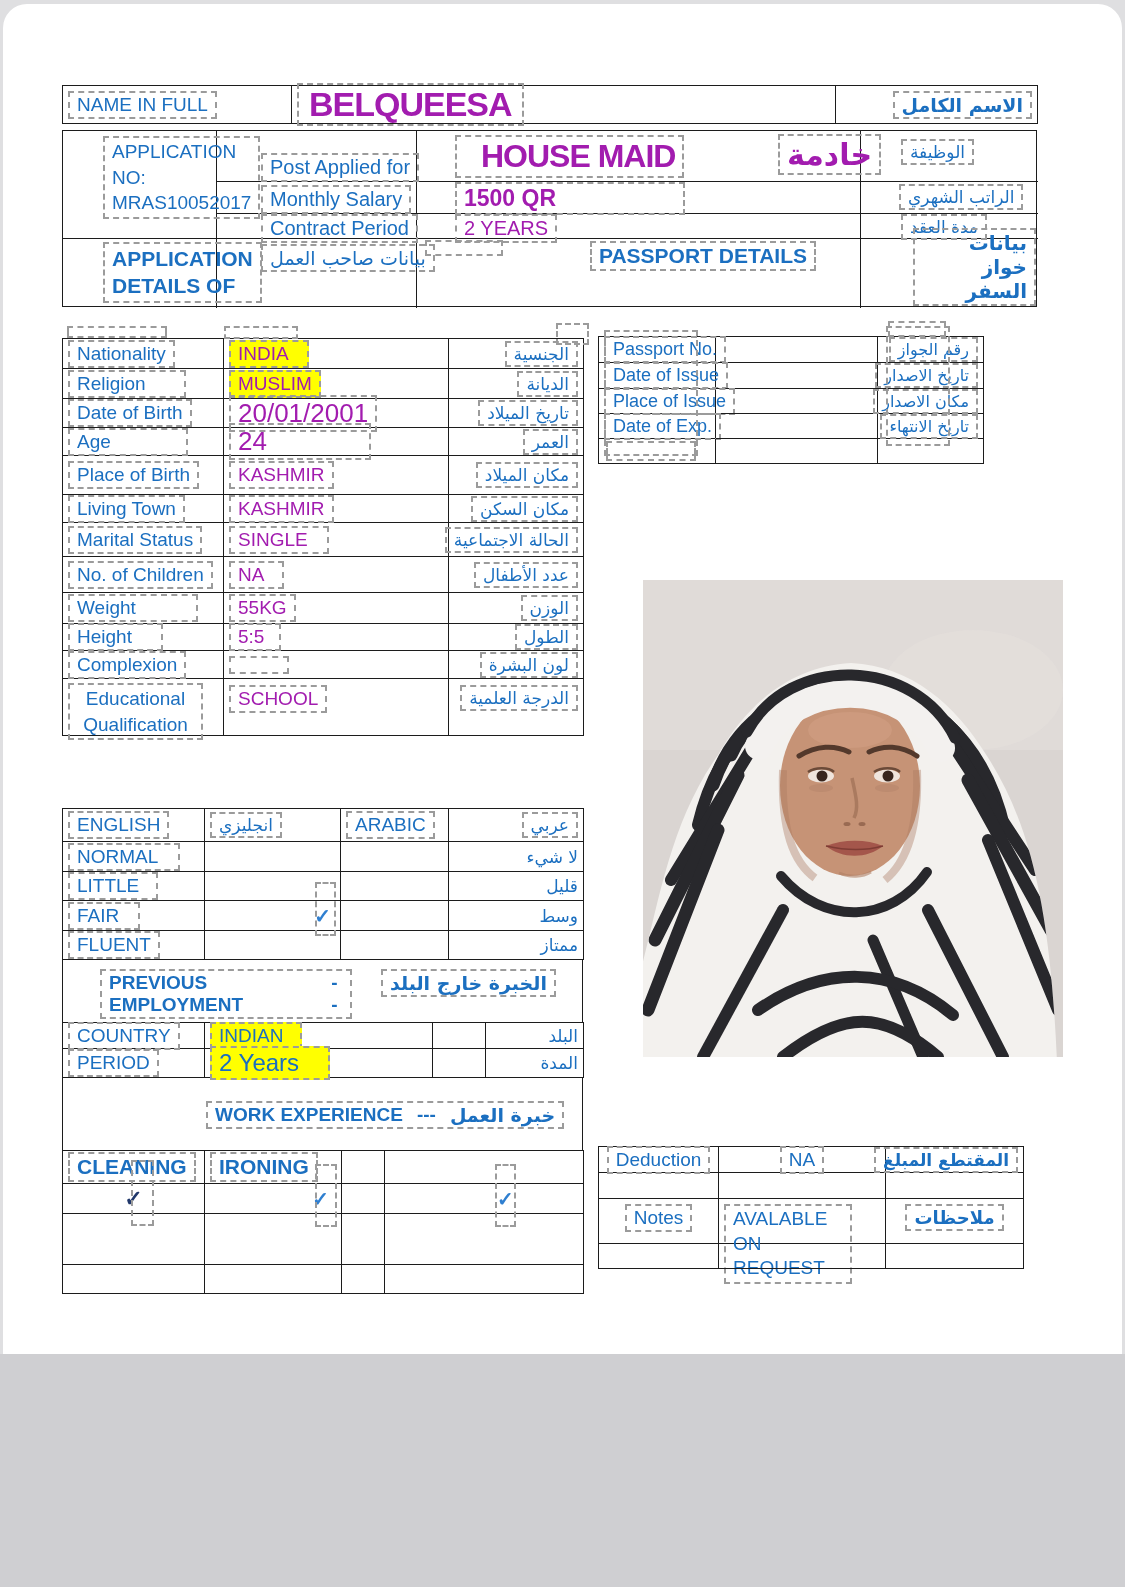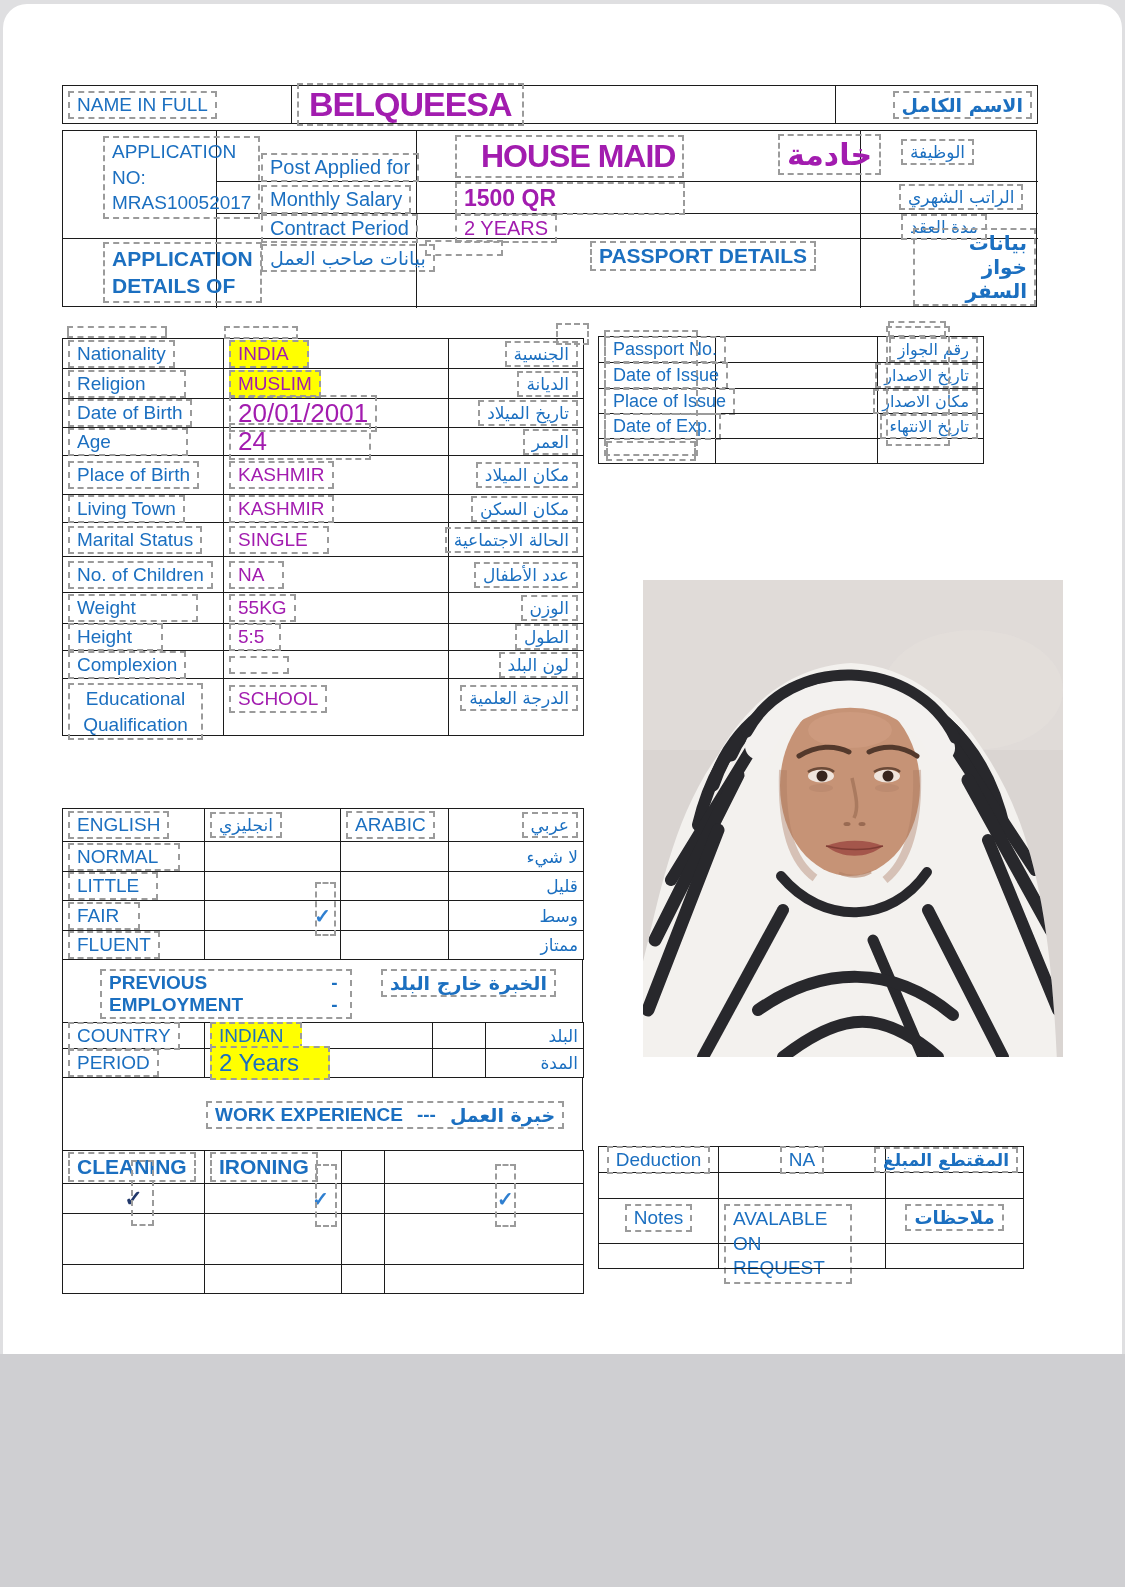--- a/index.html
+++ b/index.html
@@ -184,21 +184,21 @@
         <span class="d ar blue arl">الطول</span>
       </div>
 
     <div>
         <span class="d lbl blue">Complexion</span>
       </div>
     <div>
         <span class="d" style="min-width:60px;height:18px;"></span>
       </div>
     <div class="r">
-        <span class="d ar blue arl">لون البلد</span>
+        <span class="d ar blue arl">لون البشرة</span>
       </div>
 
     <div style="align-items:flex-start;padding-top:4px;text-align:center;">
         <span class="d lbl blue" style="white-space:normal;width:135px;line-height:1.35;">Educational Qualification</span>
       </div>
     <div style="align-items:flex-start;padding-top:6px;">
         <span class="d red val">SCHOOL</span>
       </div>
     <div class="r" style="align-items:flex-start;padding-top:6px;">
         <span class="d ar blue arl">الدرجة العلمية</span>

